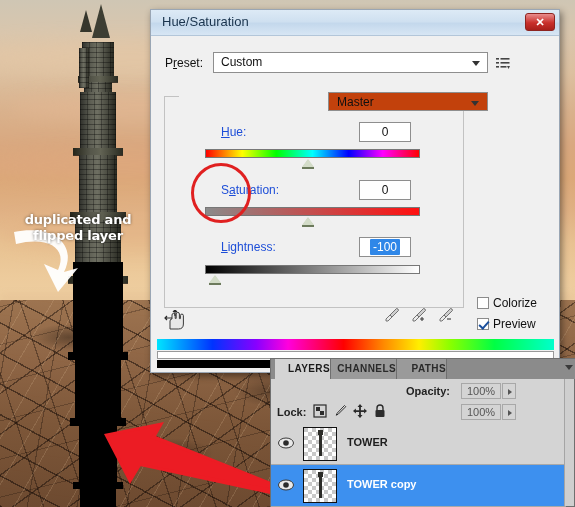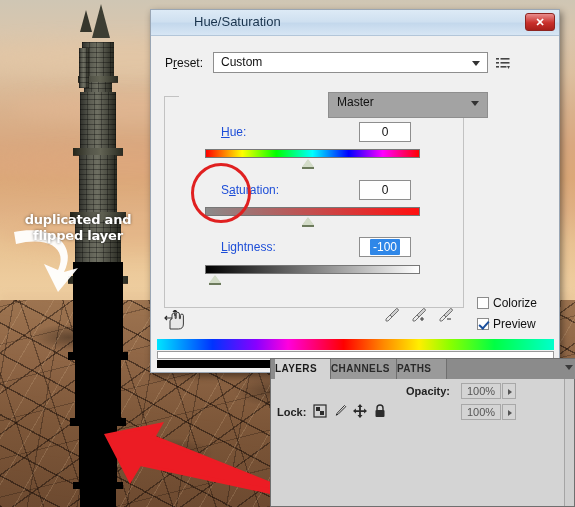--- a/index.html
+++ b/index.html
@@ -103,21 +103,20 @@
     box-shadow:2px 3px 7px rgba(0,0,0,.45);
   }
   #hs-title {
     height:26px; position:relative;
     background:linear-gradient(to bottom,#ddeaf6 0%,#cfe0f0 46%,#c4d8ec 54%,#d7e6f4 100%);
     border-bottom:1px solid #b3c6d9;
   }
   #hs-title .t {
     position:absolute; left:11px; top:4px; font-size:13px; color:#19334d;
     font-family:"Liberation Sans", sans-serif;
-    margin-left:32px;
   }
   #hs-close {
     position:absolute; right:4px; top:3px; width:30px; height:18px;
     background:linear-gradient(to bottom,#e98d8d,#c9302c 55%,#a81f1b);
     border:1px solid #8d2420; border-radius:3px;
     color:#fff; font-size:11px; font-weight:bold; text-align:center; line-height:16px;
     cursor:pointer;
   }
   .lbl { font-size:12px; color:#101010; font-family:"Liberation Sans", sans-serif; }
   .ul { text-decoration:underline; }
@@ -138,22 +137,22 @@
     position:absolute; left:13px; top:86px; width:300px; height:212px;
     border:1px solid #c2c2c2; border-top:none;
   }
   #hs-group:before, #hs-group:after {
     content:""; position:absolute; top:0; height:1px; background:#c2c2c2;
   }
   #hs-group:before { left:0; width:14px; }
   #hs-group:after { right:0; width:110px; }
 
   #channel-select {
-    position:absolute; left:177px; top:82px; width:160px; height:26px;
-    background:#a3a3a3; border:1px solid #8e8e8e;
+    position:absolute; left:177px; top:82px; width:160px; height:19px;
+    background:#c2410c; border:1px solid #8e8e8e;
     font-size:12px; padding:2px 0 0 8px; color:#101010;
   }
   #channel-caret {
     position:absolute; right:8px; top:8px; width:0;height:0;
     border-left:4px solid transparent;border-right:4px solid transparent;border-top:5px solid #333;
   }
 
   .sl-label { position:absolute; font-size:12px; color:#1d4ed8; }
   .sl-field {
     position:absolute; width:52px; height:20px; background:#fff;
@@ -211,21 +210,21 @@
   #spec-black { position:absolute; left:6px; top:350px; width:397px; height:8px; background:#000; }
 
   
   #layers {
     position:absolute; left:270px; top:358px; width:305px; height:149px;
     background:#d4d4d4; border:1px solid #6f6f6f;
   }
   #lp-tabs { position:absolute; left:0; top:0; width:305px; height:20px; background:#8b8b8b; }
   .lp-tab {
     position:absolute; top:0; height:20px; font-size:10px; font-weight:bold;
-    color:#2a2a2a; letter-spacing:.4px; line-height:19px; text-align:left;
+    color:#2a2a2a; letter-spacing:.4px; line-height:19px; text-align:right;
     background:#9a9a9a; border-right:1px solid #6f6f6f; cursor:pointer;
     font-family:"Liberation Sans", sans-serif;
   }
   .lp-tab.active { background:#d4d4d4; color:#1a1a1a; }
   #lp-tabmenu {
     position:absolute; right:3px; top:6px; width:0;height:0;
     border-left:4px solid transparent;border-right:4px solid transparent;border-top:5px solid #3a3a3a;
   }
 
   #lp-mode {
@@ -454,15 +453,37 @@
   </svg>
   <svg class="lock-ic" style="left:102px;" viewBox="0 0 14 14">
     <path d="M4 6 l0-2 a3 3 0 0 1 6 0 l0 2" fill="none" stroke="#2b2b2b" stroke-width="1.4"></path>
     <rect x="2.5" y="6" width="9" height="7" rx="1" fill="#2b2b2b"></rect>
   </svg>
 
   <span id="lp-fill-lbl">Fill:</span>
   <div id="lp-fill-val">100%</div>
   <div id="lp-fill-arrow"></div>
 
+  <div id="lp-list">
+    <div class="lrow">
+      <svg class="leye" viewBox="0 0 18 16">
+        <ellipse cx="9" cy="8" rx="7.5" ry="5" fill="#e9e9e9" stroke="#3a3a3a" stroke-width="1"></ellipse>
+        <circle cx="9" cy="8" r="2.8" fill="#2b2b2b"></circle>
+      </svg>
+      <div class="lthumb">
+          <div class="tk"></div>
+        </div>
+      <span class="lname">TOWER</span>
+    </div>
+    <div class="lrow sel">
+      <svg class="leye" viewBox="0 0 18 16">
+        <ellipse cx="9" cy="8" rx="7.5" ry="5" fill="#e9e9e9" stroke="#3a3a3a" stroke-width="1"></ellipse>
+        <circle cx="9" cy="8" r="2.8" fill="#2b2b2b"></circle>
+      </svg>
+      <div class="lthumb">
+          <div class="tk"></div>
+        </div>
+      <span class="lname">TOWER copy</span>
+    </div>
+  </div>
 
   <div id="lp-scroll"></div>
 </div>
 
 </body></html>

